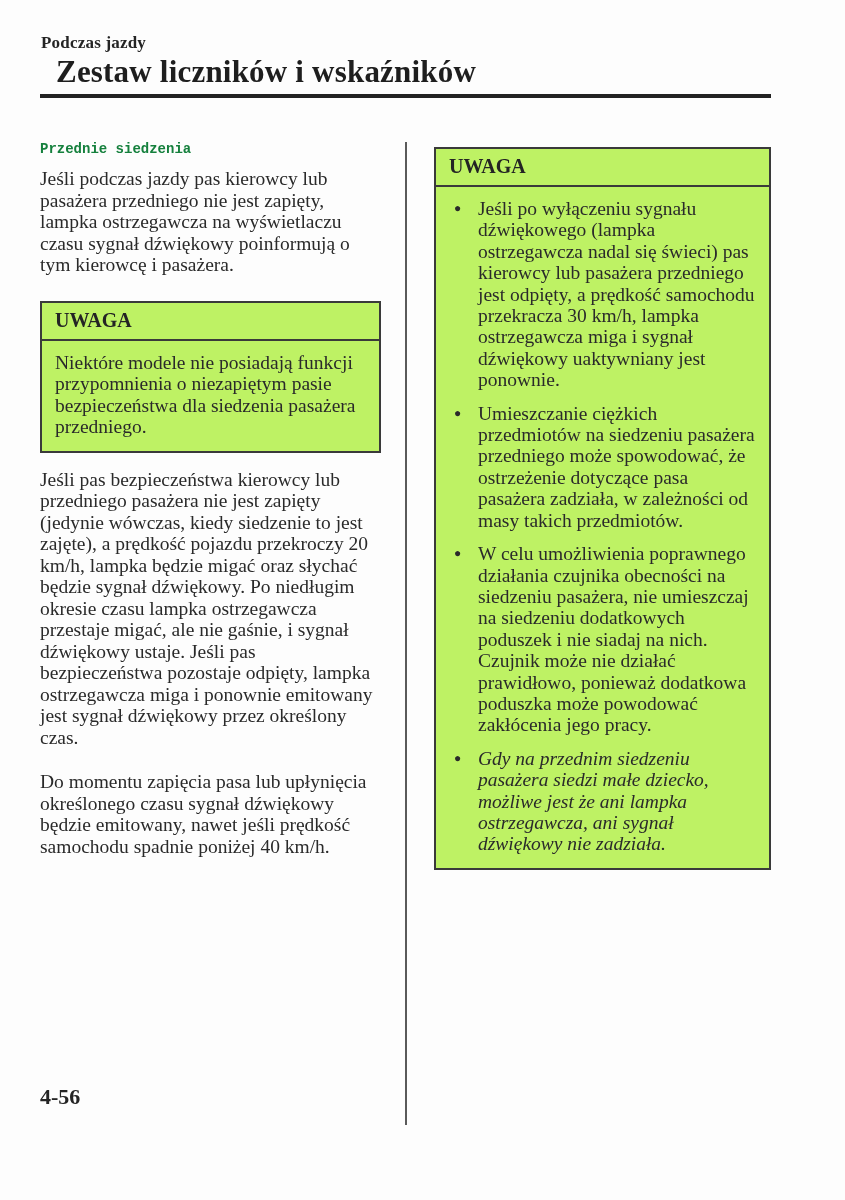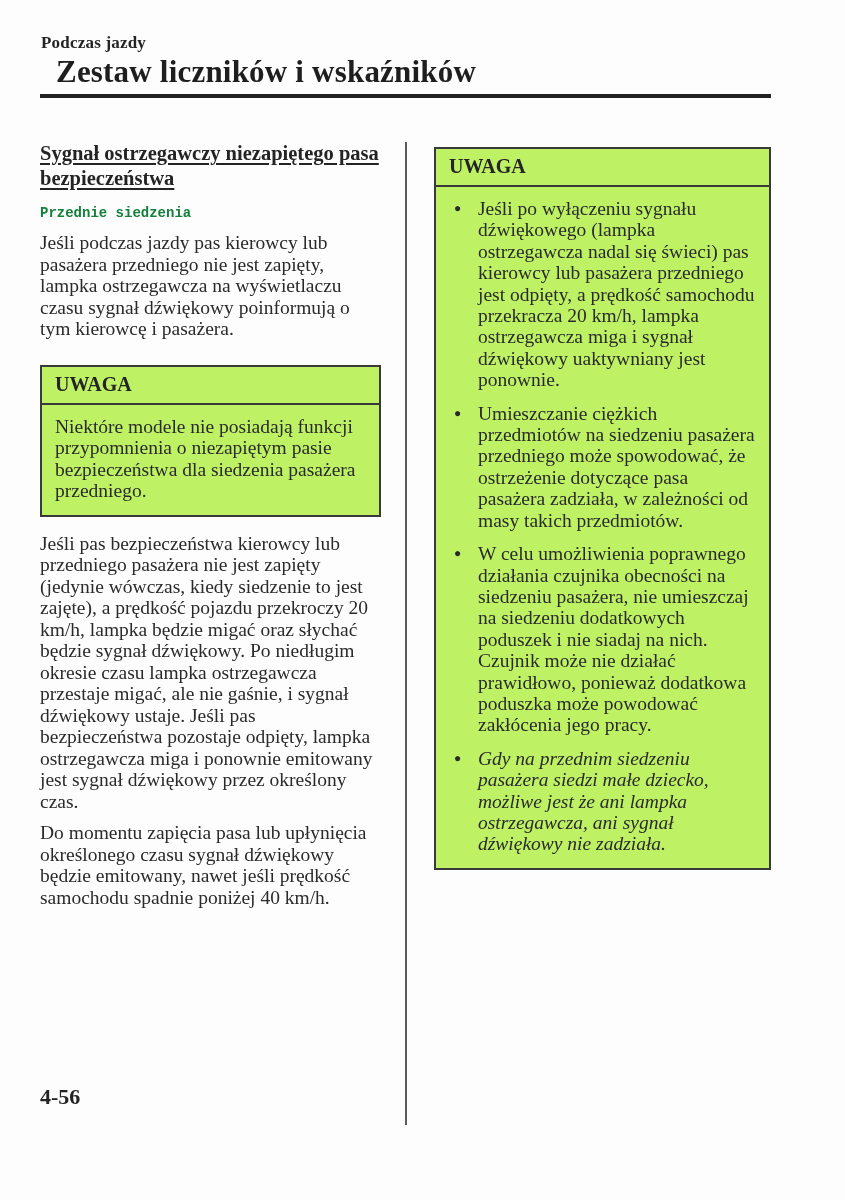--- a/index.html
+++ b/index.html
@@ -76,21 +76,21 @@
     color: #15803d;
     margin-bottom: 11px;
     font-family: Liberation Mono, monospace;
   }
   .body-par {
     font-size: 19.5px;
     line-height: 21.5px;
     color: #2a2a2a;
   }
   .par-1 { margin-bottom: 25px; }
-  .par-2 { margin-bottom: 10px; }
+  .par-2 { margin-bottom: 23px; }
   .note-box {
     border: 2px solid #3a3a3a;
     background: #bef264;
   }
   .note-box.left-note { margin-bottom: 16px; }
   .note-title {
     font-size: 20px;
     font-weight: bold;
     color: #242424;
     padding: 6px 13px 7px 13px;
@@ -137,42 +137,41 @@
   <div class="running-head">Podczas jazdy</div>
 
   <h1 class="page-title">Zestaw liczników i wskaźników</h1>
 
   <div class="title-rule"></div>
 
   <div class="col-divider"></div>
 
   <div class="col-left">
 
-    <h2 class="section-heading">Sygnał ostrzegawczy niezapiętego pasa bezpieczeństwa</h2>
 
     <h3 class="subheading">Przednie siedzenia</h3>
 
     <p class="body-par par-1">Jeśli podczas jazdy pas kierowcy lub pasażera przedniego nie jest zapięty, lampka ostrzegawcza na wyświetlaczu czasu sygnał dźwiękowy poinformują o tym kierowcę i pasażera.</p>
 
     <div class="note-box left-note">
       <div class="note-title">UWAGA</div>
       <div class="note-body">Niektóre modele nie posiadają funkcji przypomnienia o niezapiętym pasie bezpieczeństwa dla siedzenia pasażera przedniego.</div>
     </div>
 
     <p class="body-par par-2">Jeśli pas bezpieczeństwa kierowcy lub przedniego pasażera nie jest zapięty (jedynie wówczas, kiedy siedzenie to jest zajęte), a prędkość pojazdu przekroczy 20 km/h, lampka będzie migać oraz słychać będzie sygnał dźwiękowy. Po niedługim okresie czasu lampka ostrzegawcza przestaje migać, ale nie gaśnie, i sygnał dźwiękowy ustaje. Jeśli pas bezpieczeństwa pozostaje odpięty, lampka ostrzegawcza miga i ponownie emitowany jest sygnał dźwiękowy przez określony czas.</p>
 
     <p class="body-par">Do momentu zapięcia pasa lub upłynięcia określonego czasu sygnał dźwiękowy będzie emitowany, nawet jeśli prędkość samochodu spadnie poniżej 40 km/h.</p>
   </div>
 
   <div class="col-right">
     <div class="note-box">
       <div class="note-title">UWAGA</div>
       <div class="note-body">
         <ul>
-          <li>Jeśli po wyłączeniu sygnału dźwiękowego (lampka ostrzegawcza nadal się świeci) pas kierowcy lub pasażera przedniego jest odpięty, a prędkość samochodu przekracza 20 km/h, lampka ostrzegawcza miga i sygnał dźwiękowy uaktywniany jest ponownie.</li>
+          <li>Jeśli po wyłączeniu sygnału dźwiękowego (lampka ostrzegawcza nadal się świeci) pas kierowcy lub pasażera przedniego jest odpięty, a prędkość samochodu przekracza 30 km/h, lampka ostrzegawcza miga i sygnał dźwiękowy uaktywniany jest ponownie.</li>
           <li>Umieszczanie ciężkich przedmiotów na siedzeniu pasażera przedniego może spowodować, że ostrzeżenie dotyczące pasa pasażera zadziała, w zależności od masy takich przedmiotów.</li>
           <li>W celu umożliwienia poprawnego działania czujnika obecności na siedzeniu pasażera, nie umieszczaj na siedzeniu dodatkowych poduszek i nie siadaj na nich. Czujnik może nie działać prawidłowo, ponieważ dodatkowa poduszka może powodować zakłócenia jego pracy.</li>
           <li>Gdy na przednim siedzeniu pasażera siedzi małe dziecko, możliwe jest że ani lampka ostrzegawcza, ani sygnał dźwiękowy nie zadziała.</li>
         </ul>
       </div>
     </div>
   </div>
 
   <div class="page-number">4-56</div>
 

